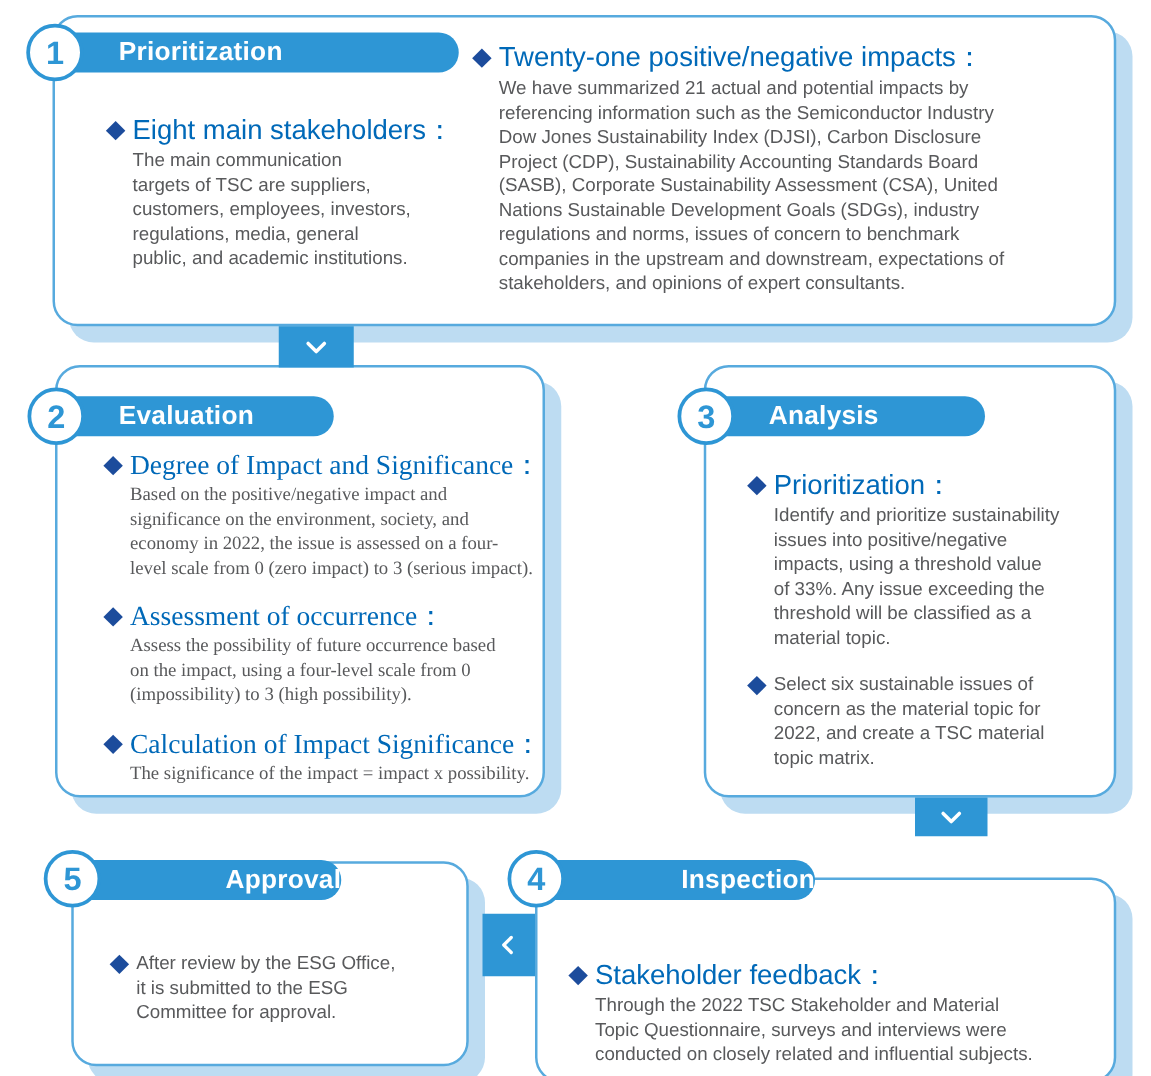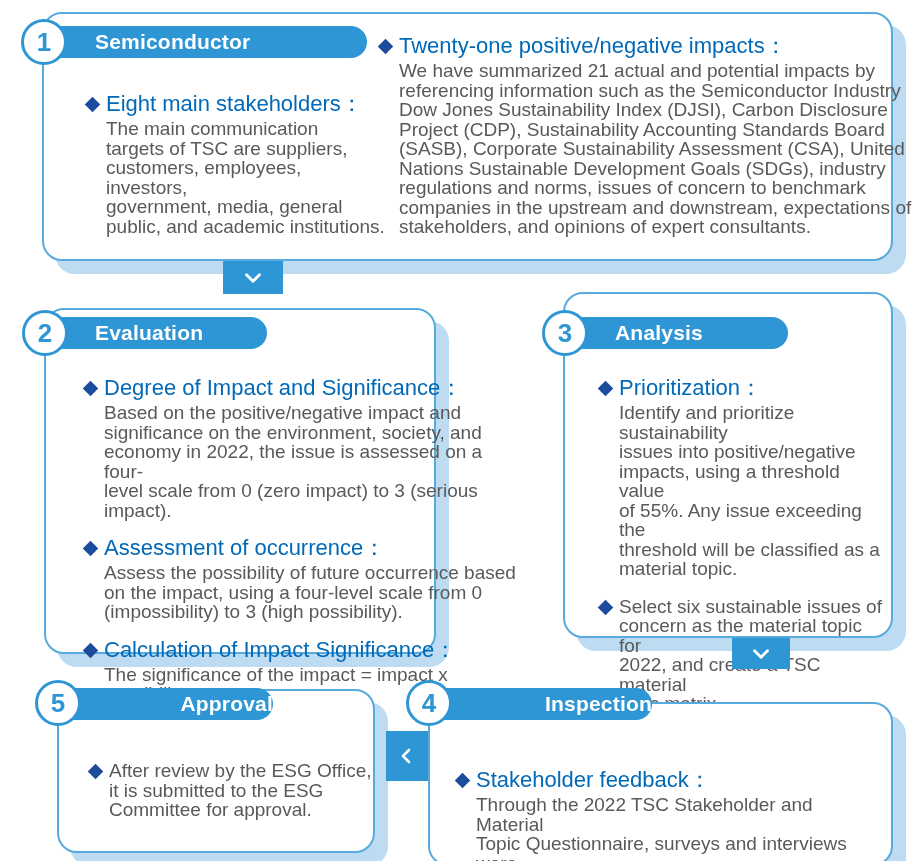--- a/index.html
+++ b/index.html
@@ -38,24 +38,24 @@
   .connector svg{display:block;}
   
   .content{position:absolute;}
   .bullet{display:flex;gap:8px;margin-bottom:18px;}
   .bullet:last-child{margin-bottom:0;}
   .diamond{
     flex:0 0 auto;width:11px;height:11px;background:#1C4C9C;
     transform:rotate(45deg);margin-top:5px;
   }
   .bhead{color:#0069B8;font-size:22px;line-height:20px;margin-bottom:5px;}
-  .bpara{color:#58595B;font-size:19px;line-height:19.5px;white-space:pre-line;}
+  .bpara{color:#58595B;font-size:15px;line-height:19.5px;white-space:pre-line;}
   
   #card1{left:42px;top:12px;width:851px;height:249px;}
-  #card2{left:44px;top:308px;width:392px;height:346px;}
+  #card2{left:44px;top:292px;width:392px;height:346px;font-family:Liberation Serif, serif;}
   #card3{left:563px;top:292px;width:330px;height:346px;}
   #card4{left:428px;top:686px;width:465px;height:164px;margin-top:16px;}
   #card5{left:57px;top:689px;width:318px;height:164px;}
 
   #badge1{left:21px;top:19px;}
   #badge2{left:22px;top:310px;}
   #badge3{left:542px;top:310px;}
   #badge4{left:406px;top:680px;}
   #badge5{left:35px;top:680px;}
 
@@ -81,21 +81,21 @@
 
 <div class="card" id="card1">
   <div class="content col-left">
     <div class="bullet">
       <span class="diamond"></span>
       <div>
         <div class="bhead">Eight main stakeholders：</div>
         <div class="bpara">The main communication
 targets of TSC are suppliers,
 customers, employees, investors,
-government, media, general
+regulations, media, general
 public, and academic institutions.</div>
       </div>
     </div>
   </div>
   <div class="content col-right">
     <div class="bullet">
       <span class="diamond"></span>
       <div>
         <div class="bhead">Twenty-one positive/negative impacts：</div>
         <div class="bpara">We have summarized 21 actual and potential impacts by
@@ -108,21 +108,21 @@
 companies in the upstream and downstream, expectations of
 stakeholders, and opinions of expert consultants.</div>
       </div>
     </div>
   </div>
 </div>
 <div class="badge" id="badge1">
   <span>1</span>
 </div>
 <div class="pill" id="pill1">
-  <span>Semiconductor</span>
+  <span>Prioritization</span>
 </div>
 
 <div class="connector" id="conn12">
   <svg width="26" height="26" viewBox="0 0 24 24">
     <polyline points="6,9 12,15 18,9" fill="none" stroke="#ffffff" stroke-width="2.6" stroke-linecap="round" stroke-linejoin="round"></polyline>
   </svg>
 </div>
 
 <div class="card" id="card2">
   <div class="content">
@@ -163,21 +163,21 @@
 
 <div class="card" id="card3">
   <div class="content">
     <div class="bullet">
       <span class="diamond"></span>
       <div>
         <div class="bhead">Prioritization：</div>
         <div class="bpara">Identify and prioritize sustainability
 issues into positive/negative
 impacts, using a threshold value
-of 55%. Any issue exceeding the
+of 33%. Any issue exceeding the
 threshold will be classified as a
 material topic.</div>
       </div>
     </div>
     <div class="bullet">
       <span class="diamond"></span>
       <div>
         <div class="bpara">Select six sustainable issues of
 concern as the material topic for
 2022, and create a TSC material

